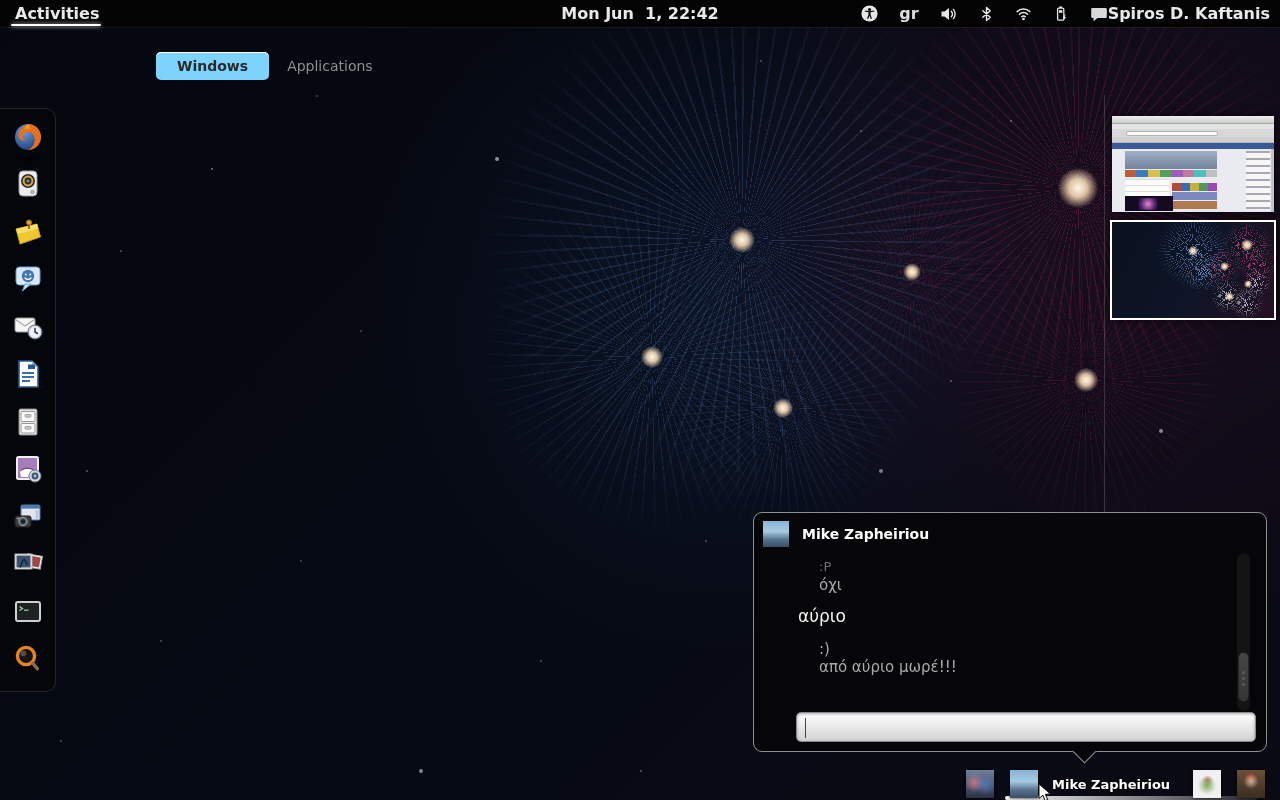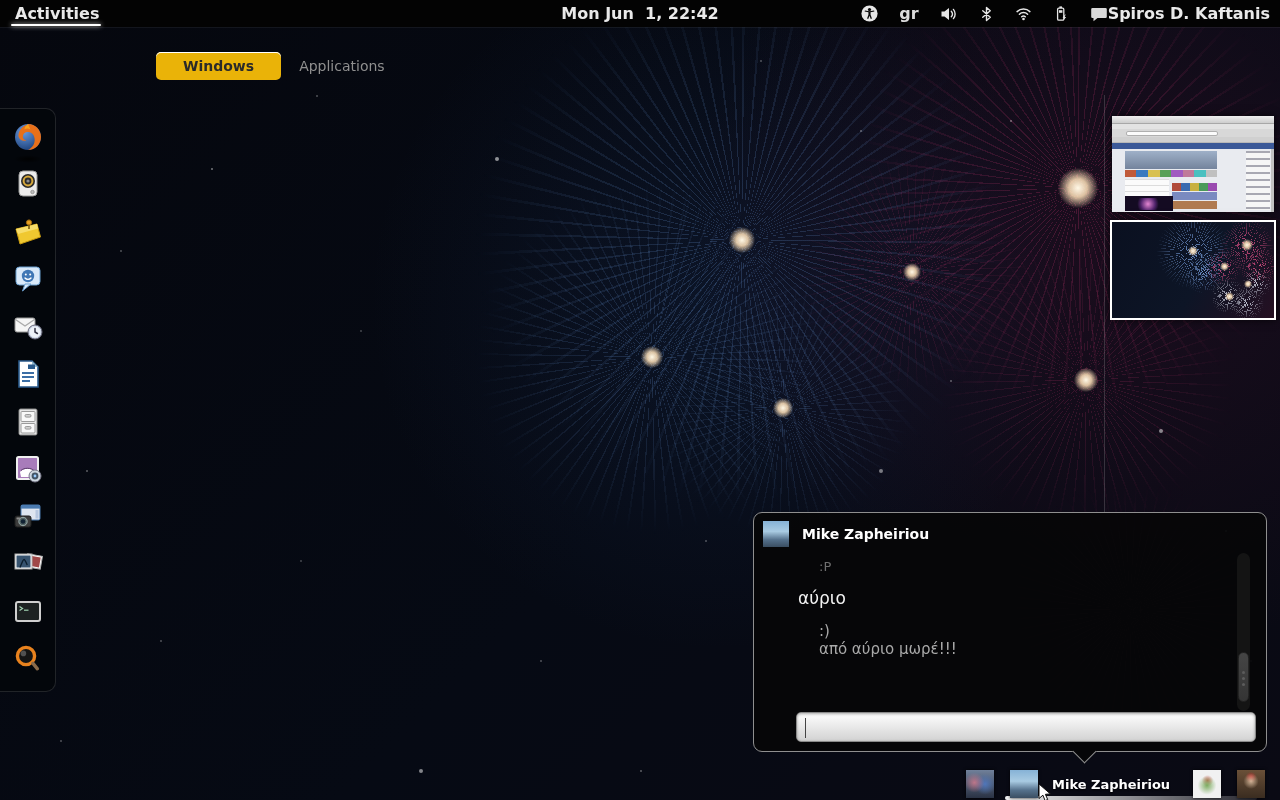--- a/index.html
+++ b/index.html
@@ -45,22 +45,22 @@
   .activities::after{content:"";position:absolute;left:0;right:2px;bottom:1px;height:2px;
     background:#fff;border-radius:2px;box-shadow:0 0 5px rgba(255,255,255,.9);}
   .clock{position:absolute;left:50%;transform:translateX(-50%);font-weight:700;white-space:pre;}
   .status-area{margin-left:auto;display:flex;align-items:center;gap:21px;padding-right:10px;}
   .status-area .kbd{font-weight:700;color:#dcdcdc;}
   .tb-icon{display:flex;align-items:center;}
   .user-menu{display:flex;align-items:center;gap:0;font-weight:700;}
 
   
   .view-tabs{position:absolute;top:52px;left:156px;display:flex;align-items:center;gap:14px;z-index:20;}
-  .tab-active{background:#eab308;color:#2a2a2a;font-weight:700;font-size:14px;
-    padding:6px 27px;border-radius:5px;box-shadow:inset 0 1px 0 #fff;}
+  .tab-active{background:#7dd3fc;color:#2a2a2a;font-weight:700;font-size:14px;
+    padding:6px 21px;border-radius:5px;box-shadow:inset 0 1px 0 #fff;}
   .tab-inactive{color:#8f8f8f;font-size:14px;padding:6px 4px;}
   .search-entry{position:absolute;top:51px;left:984px;width:264px;height:31px;z-index:20;
     border:1px solid #7f7f7f;border-radius:17px;background:rgba(5,6,10,.38);
     display:flex;align-items:center;box-sizing:border-box;padding:0 10px 0 17px;}
   .search-entry input{flex:1;background:transparent;border:none;outline:none;
     color:#e8e8e8;font-size:14px;font-family:"DejaVu Sans",sans-serif;}
   .search-entry input::placeholder{color:#949494;}
 
   
   .dash{position:absolute;left:0;top:108px;width:56px;height:584px;box-sizing:border-box;
@@ -419,20 +419,21 @@
   </div>
 
   <div class="chat-bubble">
     <div class="chat-tail"></div>
     <div class="chat-head">
       <div class="chat-avatar"></div>
       <div class="chat-sender">Mike Zapheiriou</div>
     </div>
     <div class="messages">
       <div class="msg dim">:P</div>
+      <div class="msg">όχι</div>
       <div class="msg out">αύριο</div>
       <div class="msg">:)</div>
       <div class="msg">από αύριο μωρέ!!!</div>
     </div>
     <div class="chat-scroll">
       <div class="handle"></div>
     </div>
     <div class="chat-input-wrap">
       <input type="text" value="" style="">
       <div class="chat-caret"></div>

